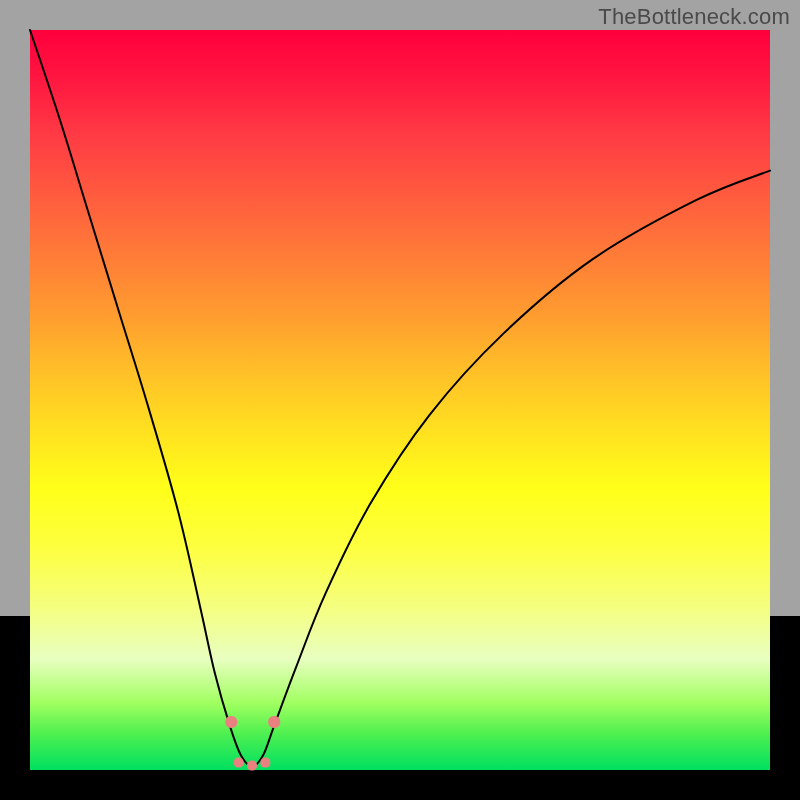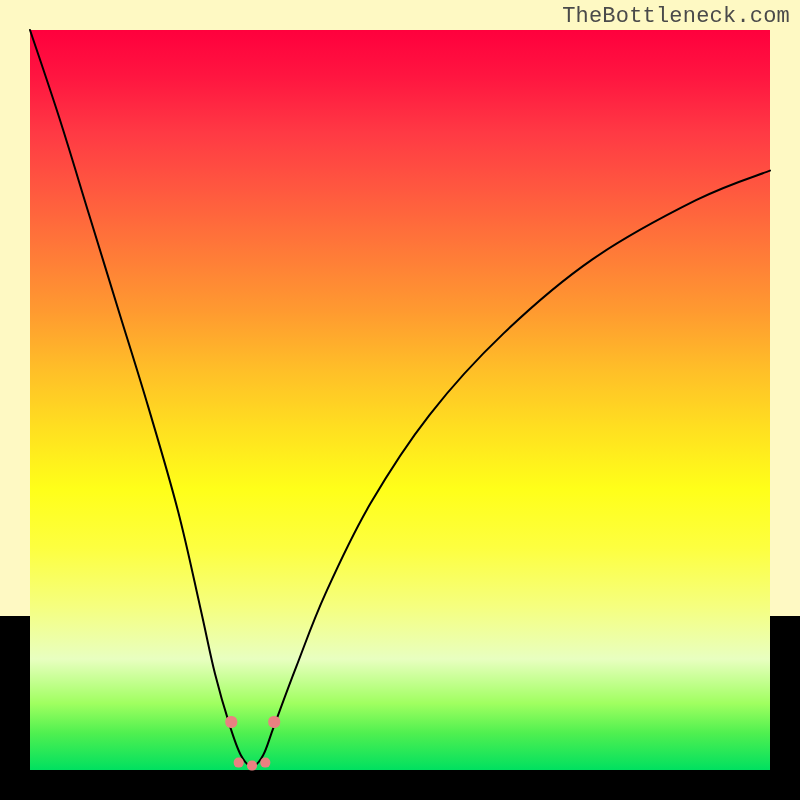--- a/index.html
+++ b/index.html
@@ -8,22 +8,21 @@
     width: 800px;
     height: 800px;
     overflow: hidden;
     background: #000;
     font-family: Arial, Helvetica, sans-serif;
   }
   .frame {
     position: relative;
     width: 800px;
     height: 616px;
-    background: #fef9c3;
-    font-family: Liberation Mono, monospace;
+    background: #a3a3a3;
   }
   .plot-area {
     position: absolute;
     left: 30px;
     top: 30px;
     width: 740px;
     height: 740px;
     
     background: linear-gradient(
       to bottom,

